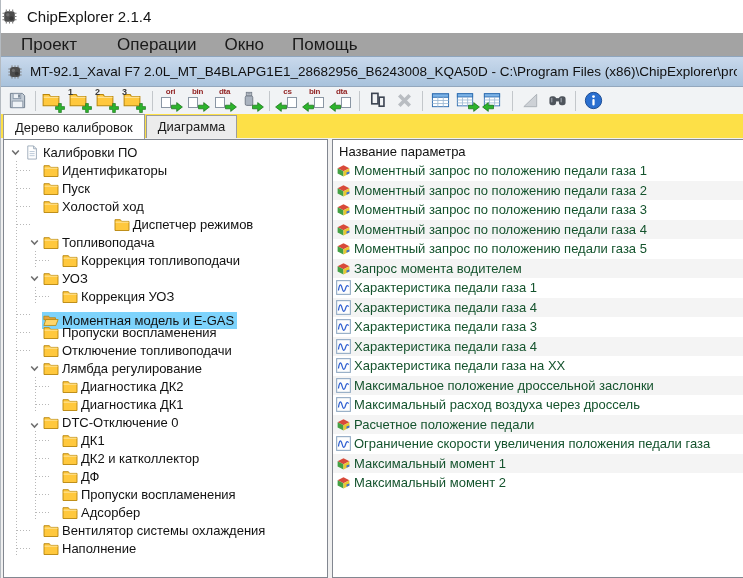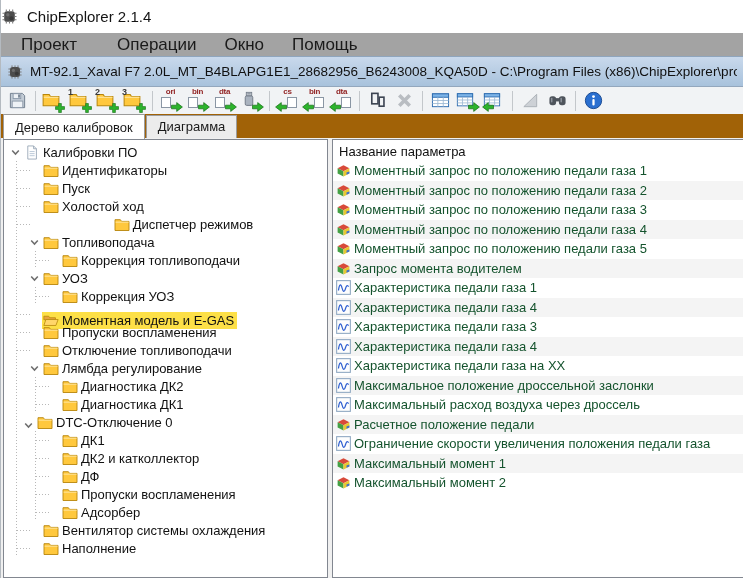--- a/index.html
+++ b/index.html
@@ -29,37 +29,37 @@
   .ibox .ti{position:absolute;left:0;top:1px;width:18px;height:18px;}
   .ibox .arr{position:absolute;right:-1px;bottom:-1px;width:12px;height:12px;}
   .ibox .arrl{left:-1px;right:auto;}
   .ibox .plus{position:absolute;right:0;bottom:-1px;width:10px;height:10px;}
   .ibox .digit{position:absolute;top:-3px;left:-1px;font:bold 9px "Liberation Sans",sans-serif;color:#3a3a3a;}
   .ibox .flabel{position:absolute;top:-3px;left:0;right:0;text-align:center;font:bold 8px "Liberation Sans",sans-serif;color:#8f1f1f;letter-spacing:-0.3px;}
   .ibox .fdoc{position:absolute;top:7px;left:2px;width:10px;height:11px;background:#fff;border:1px solid #8a96a4;box-sizing:border-box;}
   .ibox .fdoc.right{left:auto;right:2px;}
 
   
-  .tabbar{height:24px;flex:0 0 24px;background:#a16207;display:flex;align-items:flex-end;padding-left:2px;position:relative;}
+  .tabbar{height:24px;flex:0 0 24px;background:#fde047;display:flex;align-items:flex-end;padding-left:2px;position:relative;}
   .tab{font-size:13px;color:#1a1a1a;padding:3px 11px 4px;border:1px solid #9c9c9c;border-bottom:none;background:#ececec;margin-right:1px;position:relative;}
   .tab.active{background:#fff;padding-top:5px;z-index:2;margin-bottom:-1px;}
 
   
   .content{flex:1;display:flex;background:#f0f0f0;padding:1px 0 0 2px;min-height:0;}
   .tree-panel{width:325px;flex:0 0 325px;border:1px solid #828790;background:#fff;overflow:hidden;padding-top:3px;box-sizing:border-box;}
   .splitter{width:4px;flex:0 0 4px;background:#f0f0f0;}
   .list-panel{flex:1;border:1px solid #828790;border-right:none;background:#fff;overflow:hidden;padding-top:2px;box-sizing:border-box;}
 
   
   .trow{height:18px;display:flex;align-items:center;position:relative;font-size:13px;color:#111;white-space:nowrap;}
   .chevslot{width:15px;flex:0 0 15px;display:flex;align-items:center;justify-content:center;z-index:1;}
   .chev{width:11px;height:11px;}
   .ticon{width:16px;height:15px;flex:0 0 16px;}
   .node{display:inline-flex;align-items:center;padding:1px 3px 1px 1px;gap:3px;z-index:1;}
-  .node.sel{background:#fde047;margin-top:12px;}
+  .node.sel{background:#7dd3fc;margin-top:12px;}
   .vg{position:absolute;top:0;bottom:0;width:1px;background-image:repeating-linear-gradient(to bottom,#b8b8b8 0 1px,transparent 1px 3px);}
   .hg{position:absolute;top:9px;height:1px;background-image:repeating-linear-gradient(to right,#b8b8b8 0 1px,transparent 1px 3px);}
 
   
   .lhead{height:19px;display:flex;align-items:center;padding-left:6px;font-size:13px;color:#111;}
   .lrow{height:19.5px;display:flex;align-items:center;padding-left:3px;font-size:13px;color:#14532d;white-space:nowrap;}
   .lrow.alt{background:#f4f4f4;}
   .licon{width:15px;height:15px;flex:0 0 15px;margin-right:3px;}
 </style>
 </head>
@@ -485,21 +485,21 @@
           <span class="hg" style="left:32px;width:14px"></span>
           <span class="chevslot"></span>
           <span class="node">
             <svg class="ticon" viewBox="0 0 16 15">
               <path d="M1 2.7h5.4l1.2 1.7H15v9.1H1z" fill="#ffc83d" stroke="#b8860b" stroke-width="0.9"></path>
               <path d="M1.6 5.2h13" stroke="#ffe08e" stroke-width="1.2"></path>
             </svg>
             <span class="tlabel">Диагностика ДК1</span>
           </span>
         </div>
-        <div class="trow" style="padding-left: 17px; align-items: flex-end;">
+        <div class="trow" style="padding-left: 23px; align-items: flex-end;">
           <span class="vg" style="left:12px"></span>
           <span class="chevslot">
             <svg class="chev" viewBox="0 0 10 10">
               <path d="M2 3.2 5 6.4 8 3.2" fill="none" stroke="#6e6e6e" stroke-width="1.4"></path>
             </svg>
           </span>
           <span class="node">
             <svg class="ticon" viewBox="0 0 16 15">
               <path d="M1 2.7h5.4l1.2 1.7H15v9.1H1z" fill="#ffc83d" stroke="#b8860b" stroke-width="0.9"></path>
               <path d="M1.6 5.2h13" stroke="#ffe08e" stroke-width="1.2"></path>

